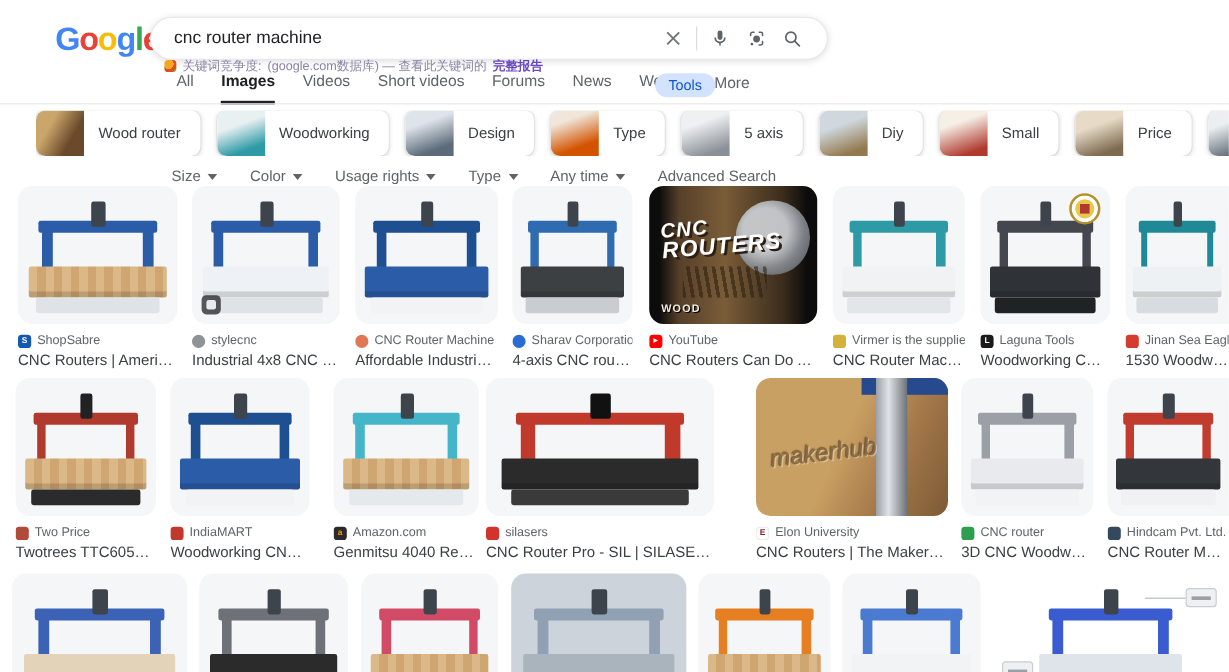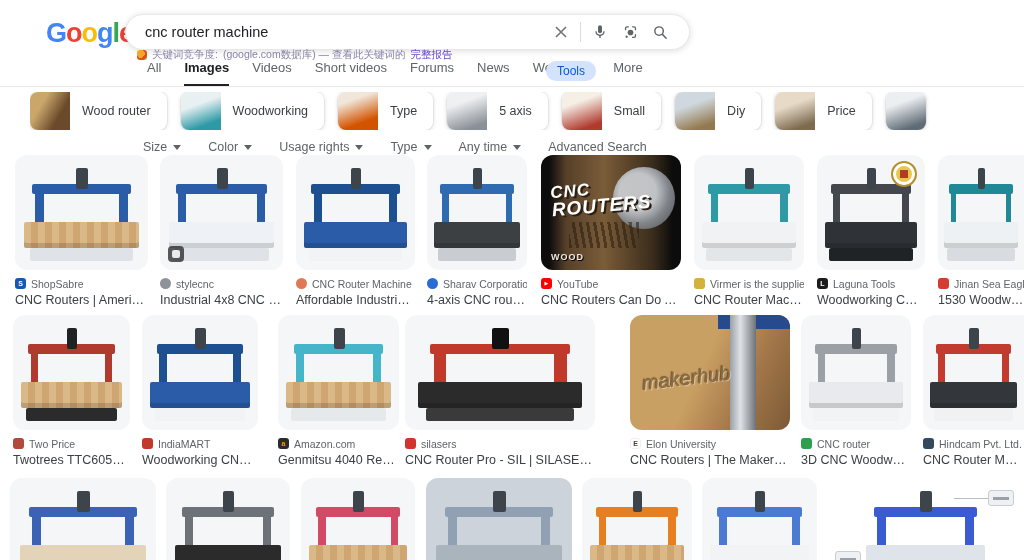--- a/index.html
+++ b/index.html
@@ -18,26 +18,26 @@
     border-radius:18px;background:#fff;box-shadow:0 1px 6px rgba(32,33,36,.15);
     display:flex;align-items:center}
   #search-text{flex:1;padding-left:19px;font-size:14.5px;color:#202124;white-space:nowrap;overflow:hidden}
   .sb-icons{display:flex;align-items:center;gap:0;padding-right:14px}
   .sb-btn{width:30px;height:30px;display:flex;align-items:center;justify-content:center;cursor:pointer}
   .sb-sep{width:1px;height:20px;background:#dadce0;margin:0 4px}
 
   #kwline{left:137px;top:48px;font-size:10.5px;color:#8a82a6;display:flex;align-items:center;gap:5px;white-space:nowrap}
   #kw-icon{width:10px;height:10px;border-radius:3px;display:inline-block;
     background:radial-gradient(circle at 35% 35%,#f5a623 0 45%,#e0501e 46% 75%,#7cb342 76%)}
-  #kwline b{color:var(--kw-purple);font-weight:normal}
+  #kwline b{color:var(--kw-purple);font-weight:bold}
 
   #tabs{left:147px;top:60px;display:flex;align-items:flex-start;gap:23px;font-size:13px;color:#5f6368}
   .tab{padding-bottom:9px;cursor:pointer;white-space:nowrap}
   .tab.active{color:#202124;font-weight:bold;border-bottom:3px solid #202124}
-  .tab-more{display:flex;align-items:center;gap:18px;cursor:pointer}
+  .tab-more{display:flex;align-items:center;gap:0;cursor:pointer}
   #tools-pill{left:546px;top:61px;background:var(--tools-pill);color:var(--link-blue);
     font-size:12px;padding:3px 11px;border-radius:12px;cursor:pointer}
   #header-divider{left:0;top:86px;width:1024px;height:1px;background:#e9e9e9}
 
   
   #chips{left:30px;top:92px;width:994px;height:38px;display:flex;gap:14px;overflow:hidden}
   .chip{flex:0 0 auto;display:flex;align-items:center;height:38px;background:#fff;border-radius:8px;
     box-shadow:0 0 0 1px rgba(0,0,0,.04),0 1px 4px rgba(32,33,36,.18);cursor:pointer;overflow:hidden}
   .chip-img{width:40px;height:38px;flex:0 0 auto}
   .chip-label{padding:0 16px 0 12px;font-size:12.5px;color:#3c4043;white-space:nowrap}
@@ -53,21 +53,21 @@
 
   
   #filters{left:143px;top:140px;display:flex;gap:27px;align-items:center;font-size:12.5px;color:#5f6368}
   .filter{display:flex;align-items:center;gap:6px;cursor:pointer;white-space:nowrap}
   .caret{width:0;height:0;border-left:4px solid transparent;border-right:4px solid transparent;
     border-top:5px solid #5f6368;display:inline-block}
 
   
   .card{position:absolute;cursor:pointer}
   .thumb{height:115px;border-radius:12px;overflow:hidden;position:relative;background:var(--tbg,#f5f6f7)}
-  .src{display:flex;align-items:flex-start;gap:5px;margin-top:8px;font-size:10.5px;color:#5f6368;
+  .src{display:flex;align-items:flex-end;gap:5px;margin-top:8px;font-size:10.5px;color:#5f6368;
     white-space:nowrap;overflow:hidden}
   .fav{width:11px;height:11px;border-radius:3px;flex:0 0 auto;display:flex;align-items:center;
     justify-content:center;font-size:7px;font-weight:bold;color:#fff;line-height:1}
   .ttl{margin-top:3px;font-size:12.5px;color:#3c4043;white-space:nowrap;overflow:hidden;text-overflow:ellipsis}
 
   
   .mx{position:absolute;inset:0}
   .mx i{position:absolute;display:block}
   .mx .g{left:13%;right:13%;top:25%;height:9%;background:var(--mc);border-radius:2px}
   .mx .cl{left:15%;width:6.5%;top:30%;height:35%;background:var(--mc)}
@@ -207,34 +207,38 @@
 <div class="abs" id="chips">
   <div class="chip">
       <div class="chip-img ct0"></div>
       <span class="chip-label">Wood router</span>
     </div>
   <div class="chip">
       <div class="chip-img ct1"></div>
       <span class="chip-label">Woodworking</span>
     </div>
   <div class="chip">
+      <div class="chip-img ct2"></div>
+      <span class="chip-label">Design</span>
+    </div>
+  <div class="chip">
       <div class="chip-img ct3"></div>
       <span class="chip-label">Type</span>
     </div>
   <div class="chip">
       <div class="chip-img ct4"></div>
       <span class="chip-label">5 axis</span>
     </div>
   <div class="chip">
+      <div class="chip-img ct5"></div>
+      <span class="chip-label">Diy</span>
+    </div>
+  <div class="chip">
       <div class="chip-img ct6"></div>
       <span class="chip-label">Small</span>
-    </div>
-  <div class="chip">
-      <div class="chip-img ct5"></div>
-      <span class="chip-label">Diy</span>
     </div>
   <div class="chip">
       <div class="chip-img ct7"></div>
       <span class="chip-label">Price</span>
     </div>
   <div class="chip">
       <div class="chip-img ct8"></div>
     </div>
 
 </div>

